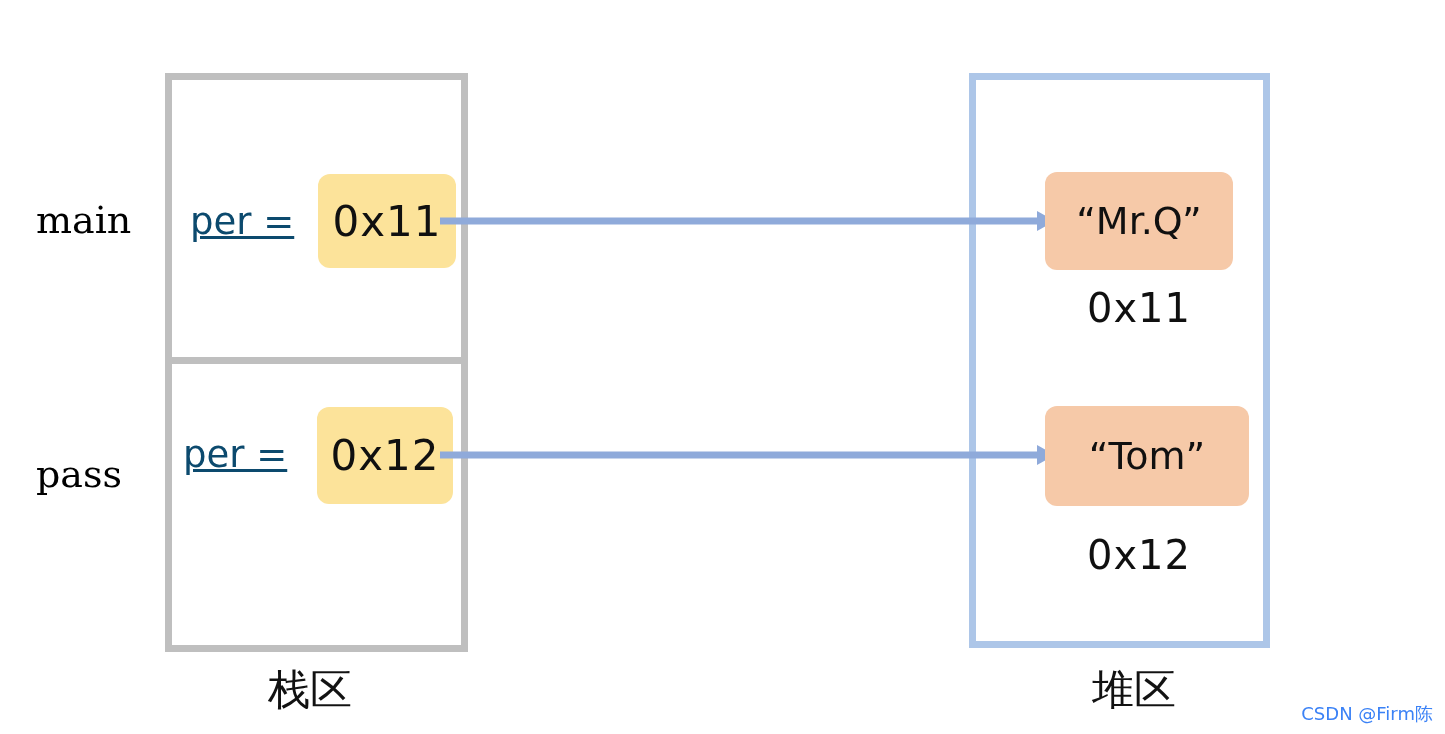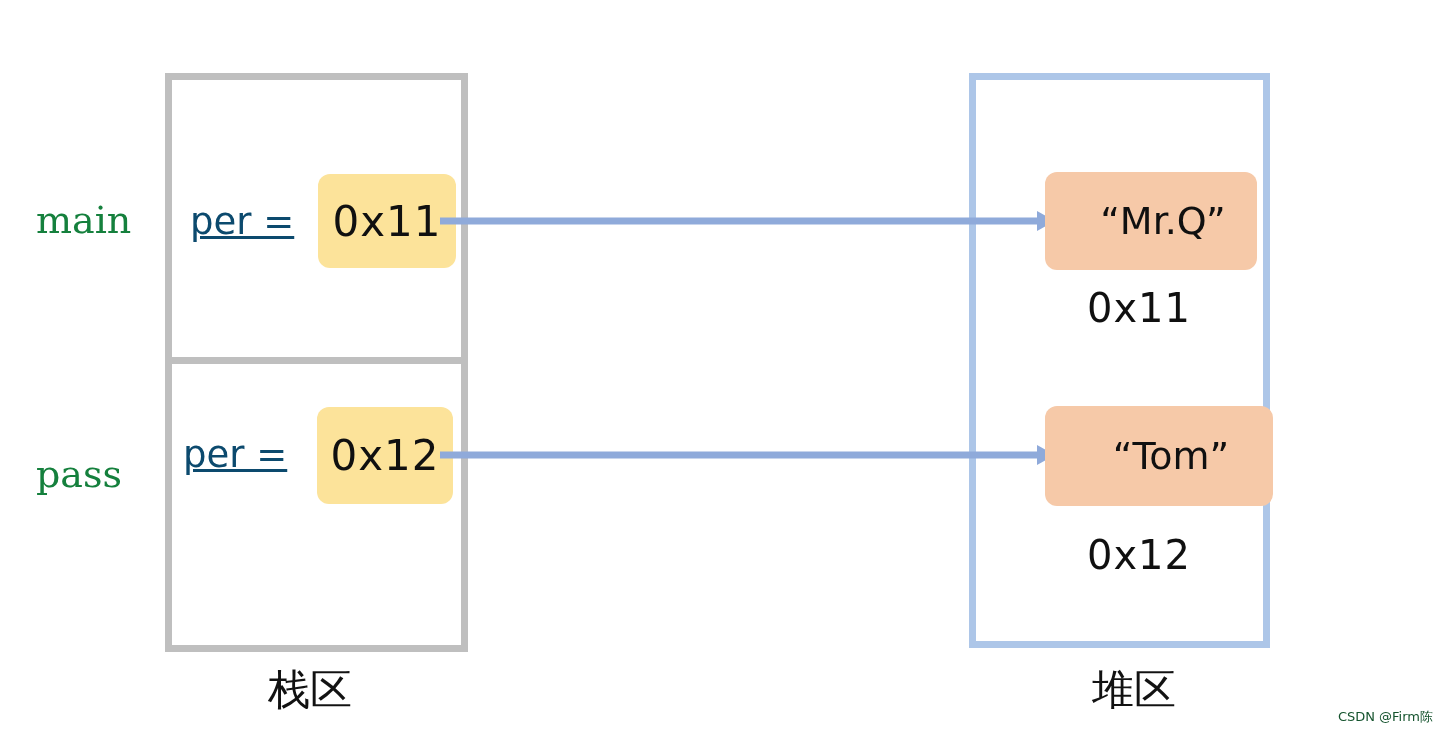--- a/index.html
+++ b/index.html
@@ -45,21 +45,21 @@
     height: 575px;
     border: 7px solid #adc6e8;
     box-sizing: border-box;
     background: transparent;
   }
 
   .frame-label {
     position: absolute;
     font-size: 38px;
     font-family: "DejaVu Serif", serif;
-    color: #15803d;
+    color: #000000;
     white-space: nowrap;
   }
   #label-main { left: 36px;  top: 198px; }
   #label-pass { left: 36px;  top: 432px; margin-top: 20px; }
 
   .per-label {
     position: absolute;
     font-size: 37px;
     font-family: "DejaVu Sans", sans-serif;
     color: #0c4a6e;
@@ -88,21 +88,20 @@
   .heap-obj {
     position: absolute;
     background: #f6c9a8;
     border-radius: 12px;
     display: flex;
     align-items: center;
     justify-content: center;
     font-size: 38px;
     font-family: "DejaVu Sans", sans-serif;
     color: #101010;
-    padding-left: 24px;
   }
   #obj-mrq { left: 1045px; top: 172px; width: 188px; height: 98px; }
   #obj-tom { left: 1045px; top: 406px; width: 204px; height: 100px; }
 
   .heap-addr {
     position: absolute;
     font-size: 40px;
     font-family: "DejaVu Sans", sans-serif;
     color: #101010;
     text-align: center;
@@ -129,23 +128,23 @@
     white-space: nowrap;
   }
   #caption-stack { left: 268px;  top: 662px; }
   #caption-heap  { left: 1092px; top: 662px; }
 
   
   #watermark {
     position: absolute;
     right: 12px;
     bottom: 8px;
-    font-size: 13px;
+    font-size: 18px;
     font-family: "DejaVu Sans", sans-serif;
-    color: #14532d;
+    color: #3b82f6;
     white-space: nowrap;
     text-align: center;
   }
 </style>
 </head>
 <body>
 
 <div id="canvas">
 
   <div class="stack-frame"></div>

